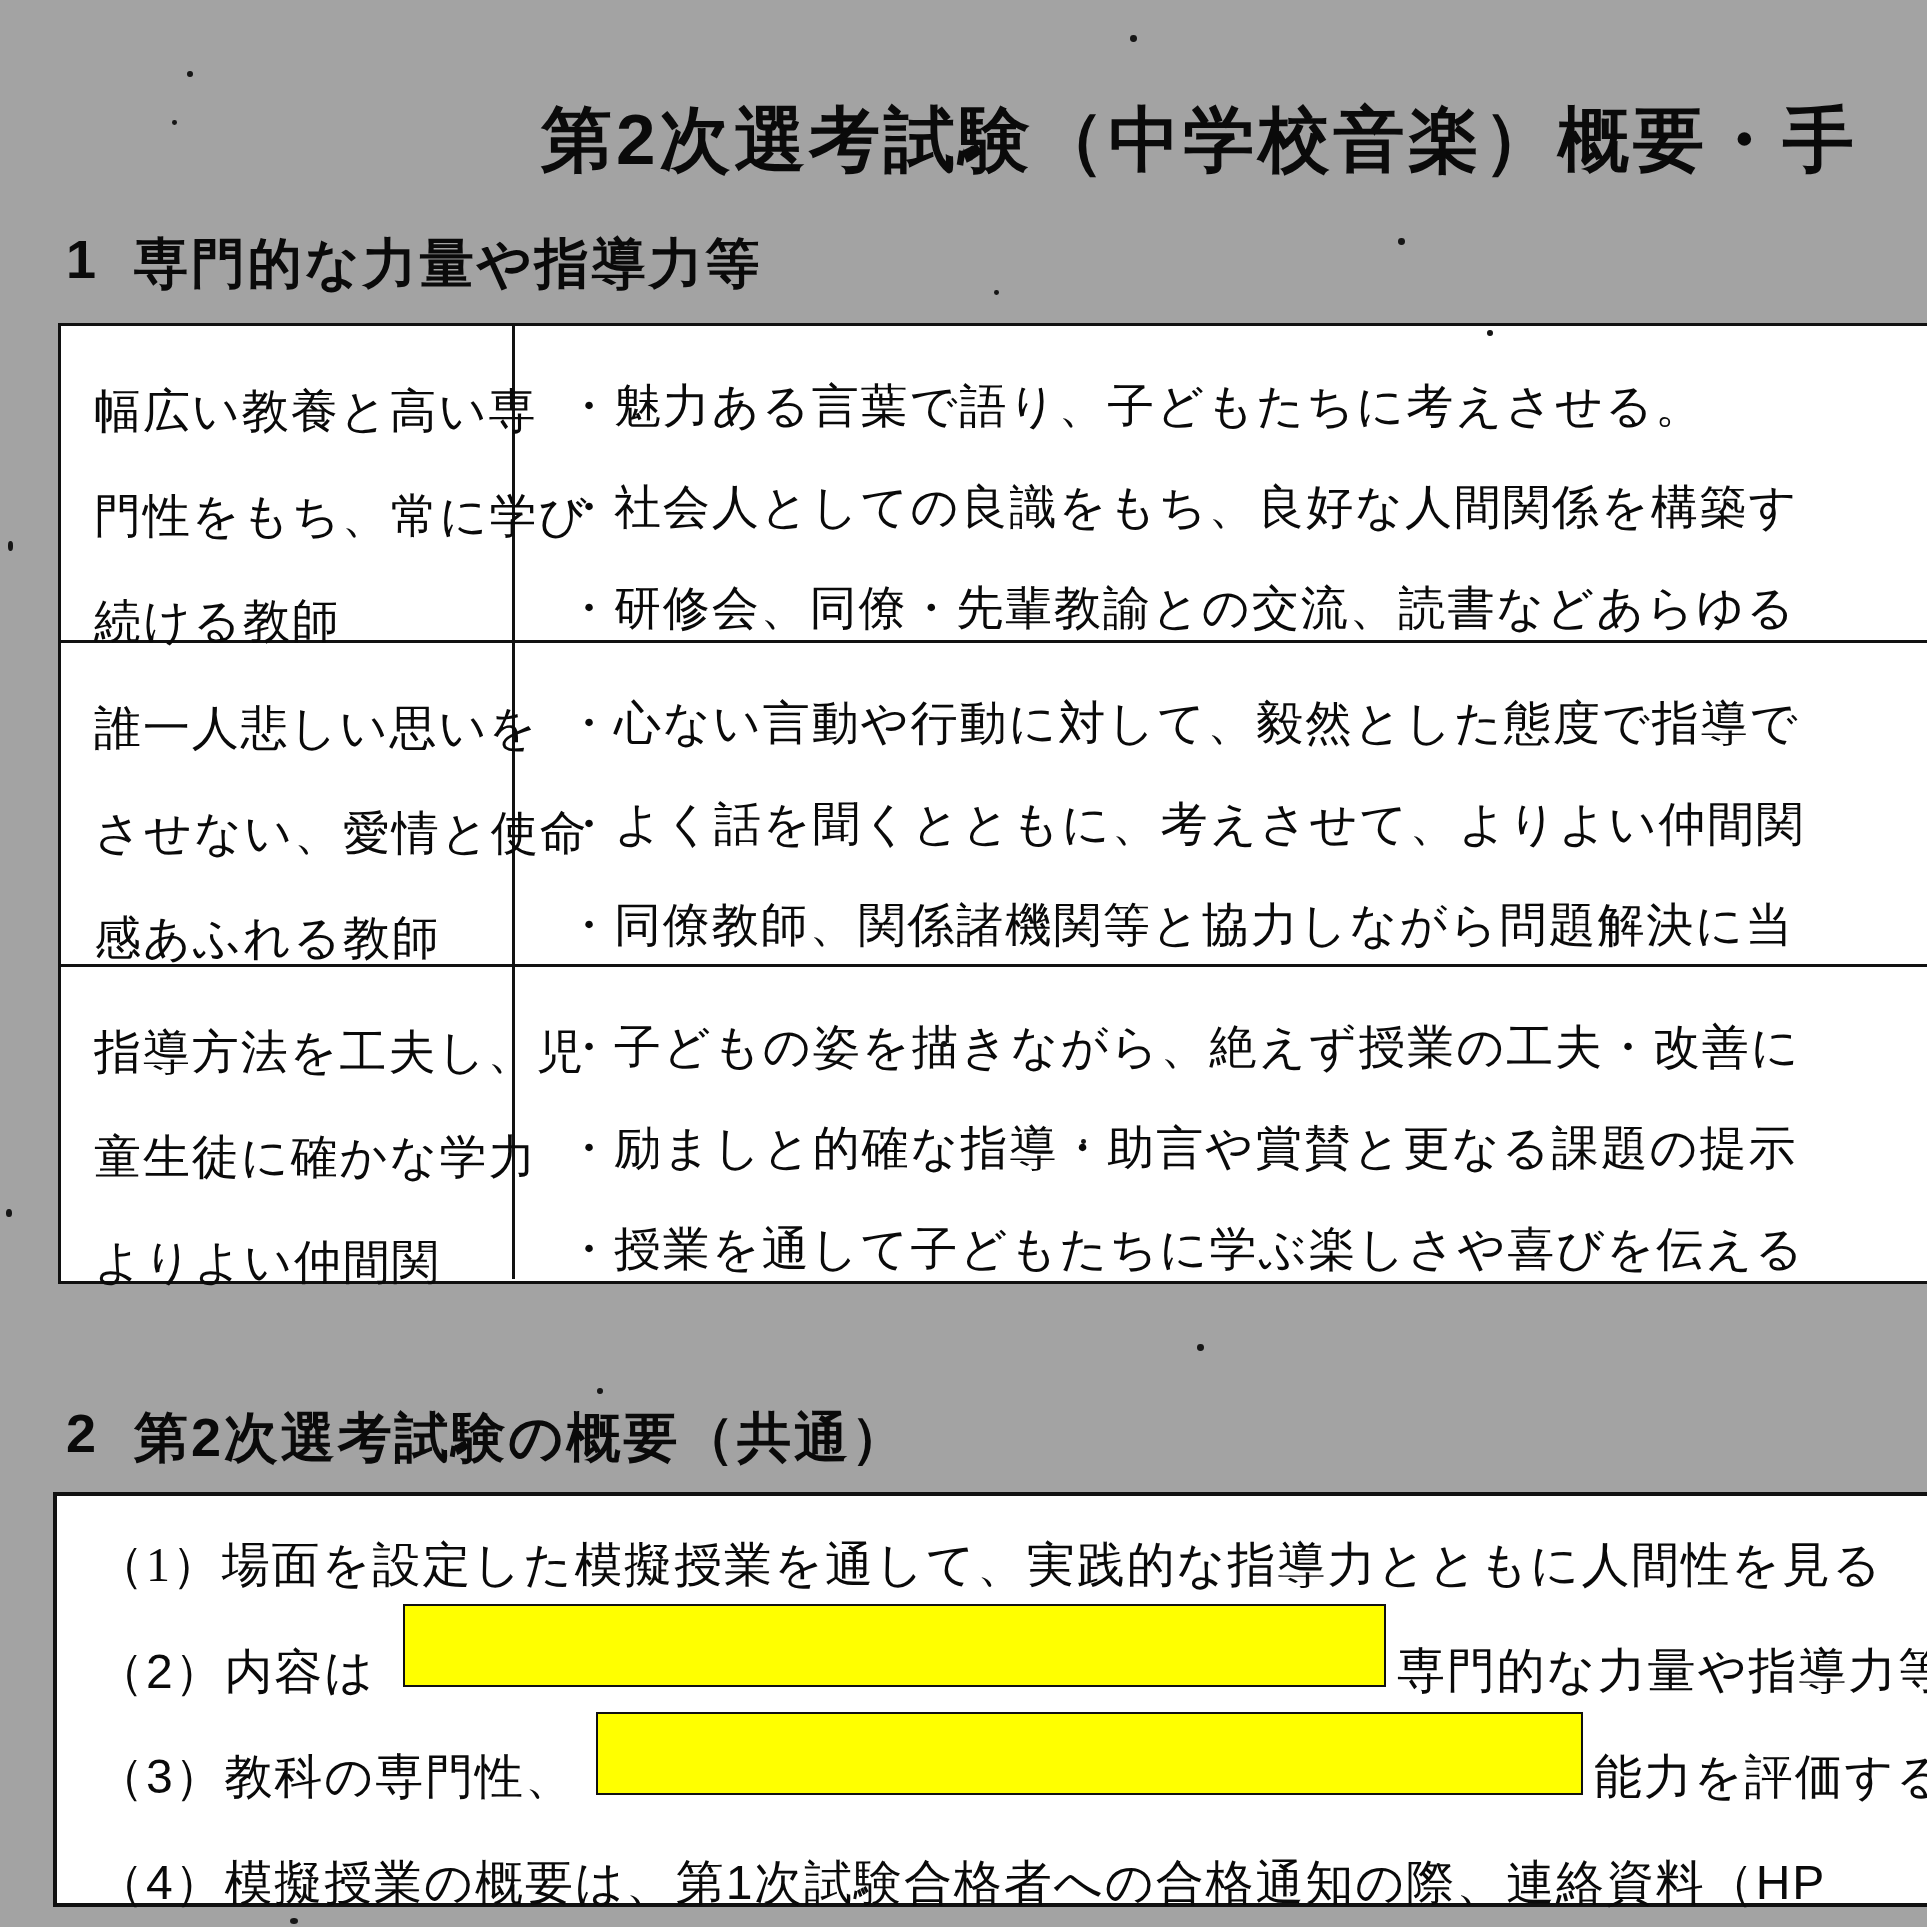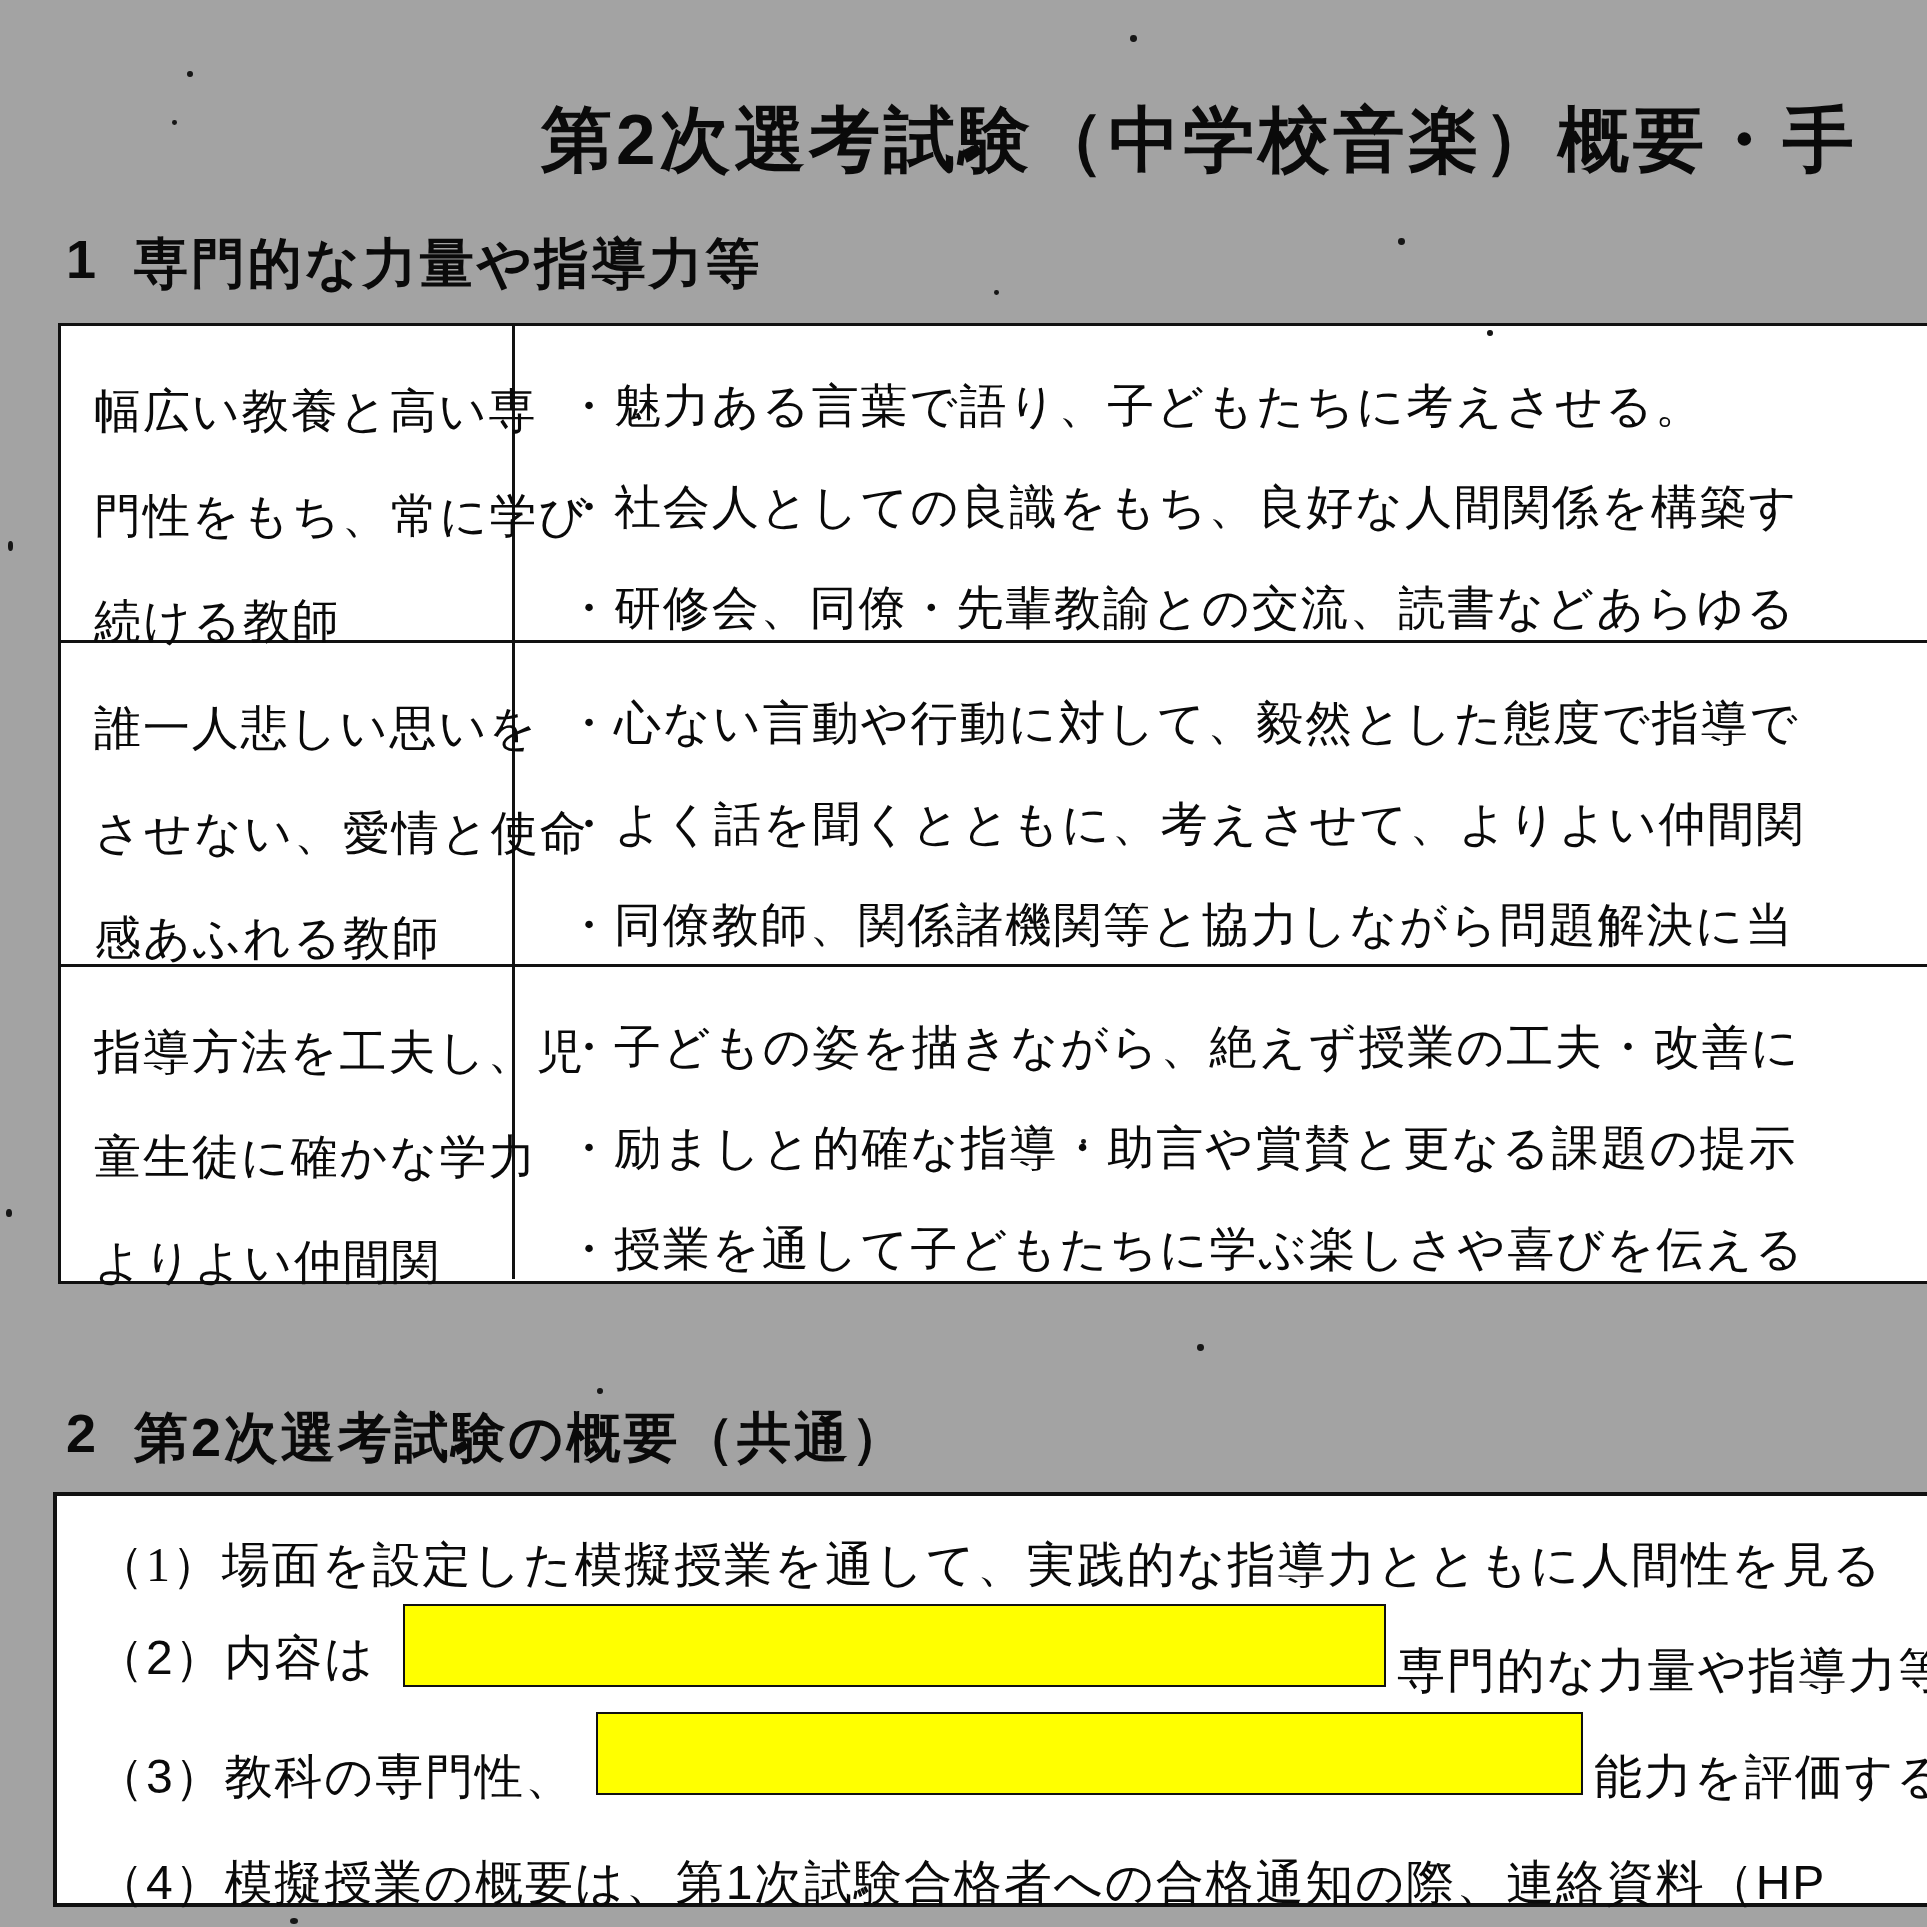--- a/index.html
+++ b/index.html
@@ -62,21 +62,21 @@
     width:2201px;height:415px;
     border:4.8px solid #111;
     box-sizing:border-box;
     background:#fff;
   }
   .ov-line{
     position:absolute;left:39px;
     font-size:48px;letter-spacing:1.9px;white-space:nowrap;
   }
   #ov-item-1{top:37px;font-family:Liberation Serif, serif;}
-  #ov-item-2-before{top:130px;}
+  #ov-item-2-before{top:144px;}
   #ov-item-2-after{top:143px;left:1340px;}
   #ov-item-3-before{top:249px;text-align:right;}
   #ov-item-3-after{top:249px;left:1537px;}
   #ov-item-4{top:355px;text-align:right;}
   .redaction{
     position:absolute;
     border:2.9px solid #111;
     box-sizing:border-box;
   }
   #redaction-1{left:346px;top:108px;width:983px;height:83px;}

